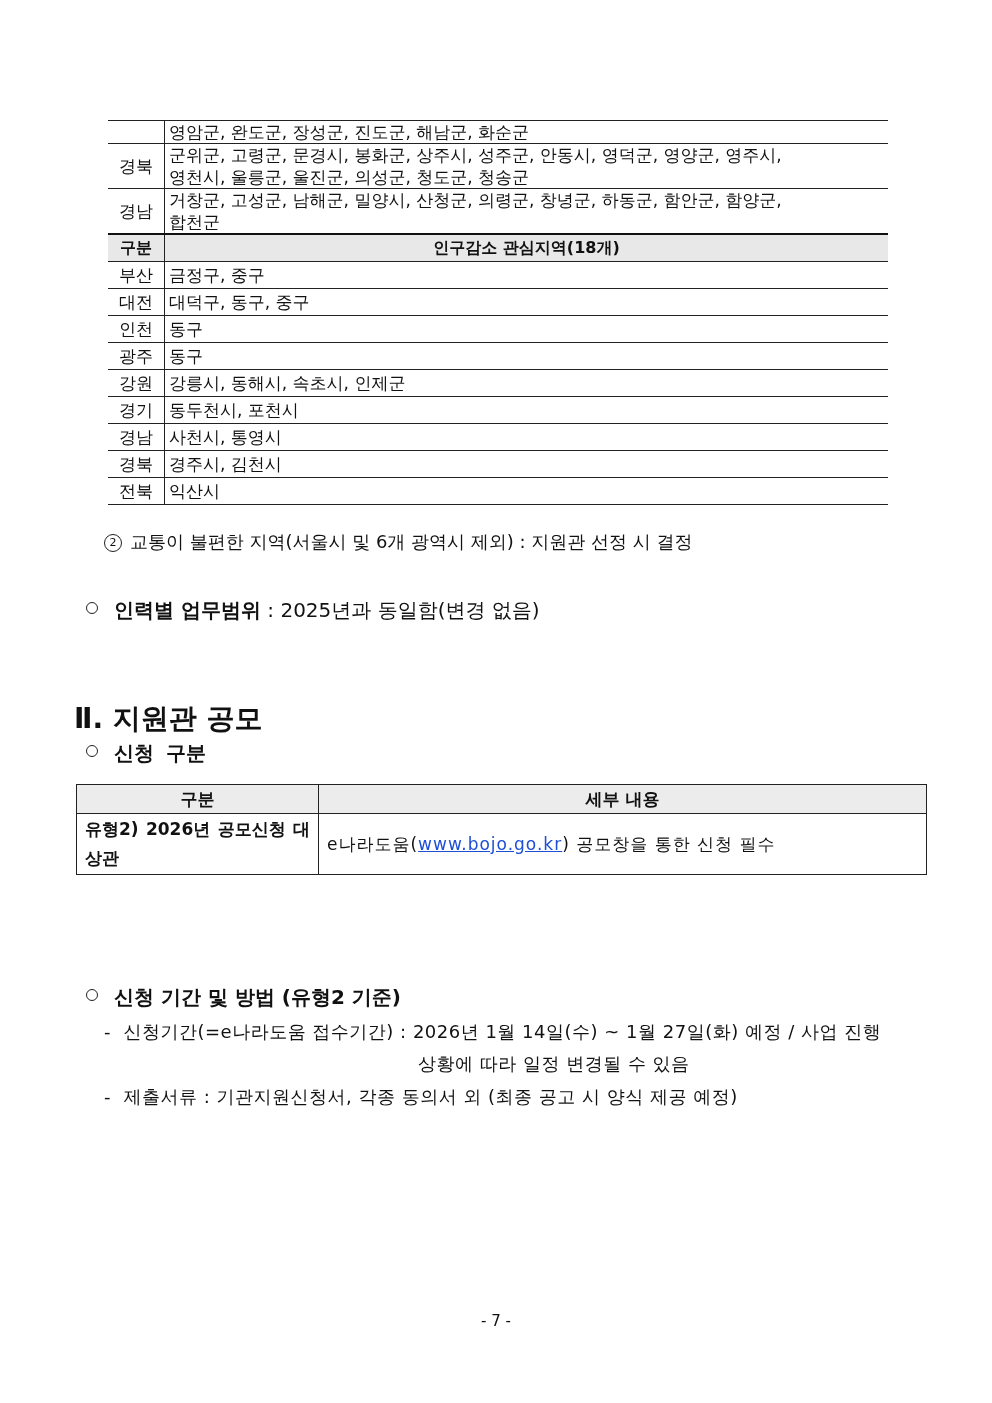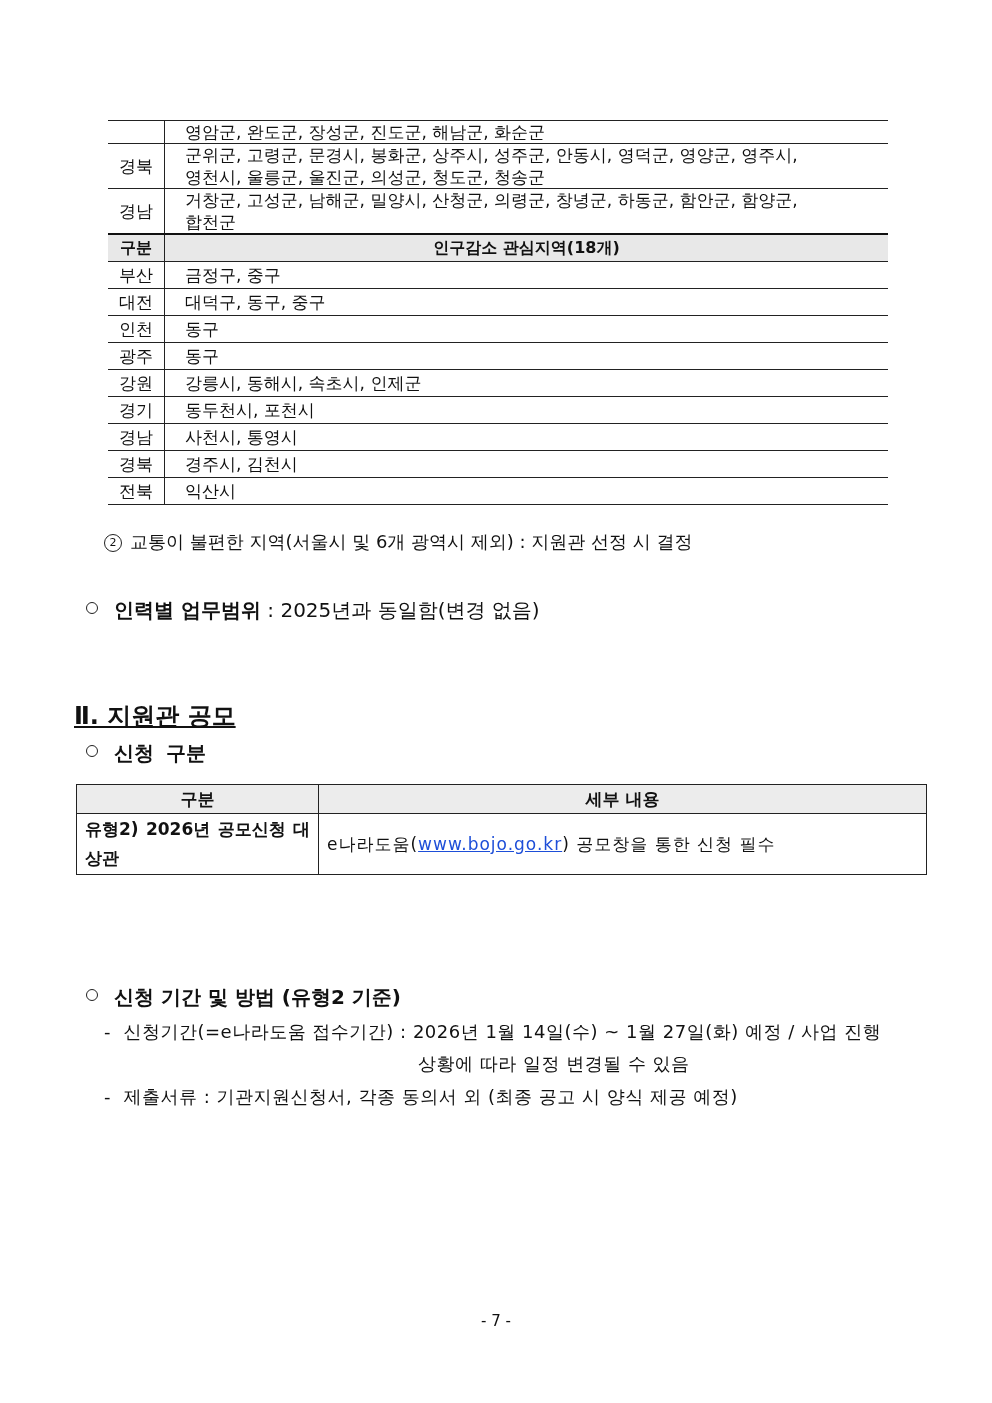--- a/index.html
+++ b/index.html
@@ -9,38 +9,38 @@
       color: #111;
     }
     .abs { position: absolute; }
     
     table.regions {
       position: absolute; left: 108px; top: 120px; width: 780px;
       border-collapse: collapse; font-size: 17px; line-height: 22px;
     }
     table.regions td {
       border-top: 1px solid #222; border-bottom: 1px solid #222;
-      padding: 0 20px; vertical-align: middle;
+      padding: 0 4px; vertical-align: middle;
     }
     table.regions td.k { width: 56px; text-align: center; border-right: 1px solid #222; padding: 0; }
     table.regions tr.head td {
       background: #e8e8e8; font-weight: bold; border-top: 2px solid #111; height: 26px;
       text-align: center; font-size: 16px;
     }
     table.regions tr.row td { height: 26px; }
     table.regions tr.last td { border-bottom: 1px solid #222; }
     .note { left: 104px; top: 530px; font-size: 18px; }
     .circnum {
       display: inline-block; width: 16px; height: 16px; border: 1px solid #222; border-radius: 50%;
       font-size: 11px; line-height: 16px; text-align: center; margin-right: 8px; vertical-align: 2px;
     }
     .bullet { font-size: 20px; }
     .bullet .o { display: inline-block; width: 10px; height: 10px; border: 1.5px solid #222; border-radius: 50%; margin-right: 16px; vertical-align: 3px; }
     .bullet b { font-weight: bold; }
-    .h2 { left: 74px; top: 700px; font-size: 24px; font-weight: bold; text-decoration: underline; }
+    .h2 { left: 74px; top: 700px; font-size: 28px; font-weight: bold; }
     
     table.apply {
       position: absolute; left: 76px; top: 784px; width: 851px;
       border-collapse: collapse; font-size: 17px;
     }
     table.apply td { border: 1px solid #222; padding: 0 8px; }
     table.apply tr.head td { background: #ececec; font-weight: bold; text-align: center; height: 28px; }
     table.apply td.c1 { width: 225px; font-weight: bold; line-height: 29px; text-align: justify; text-align-last: left; }
     table.apply td.c2 { line-height: 28px; letter-spacing: 1px; }
     table.apply tr.r1 td { height: 60px; }

